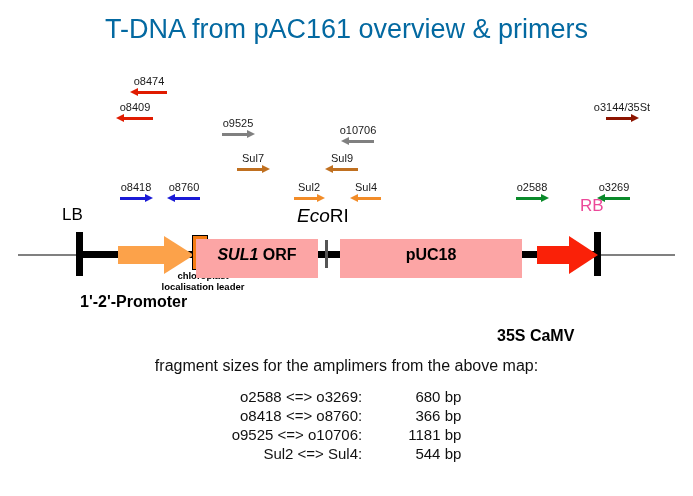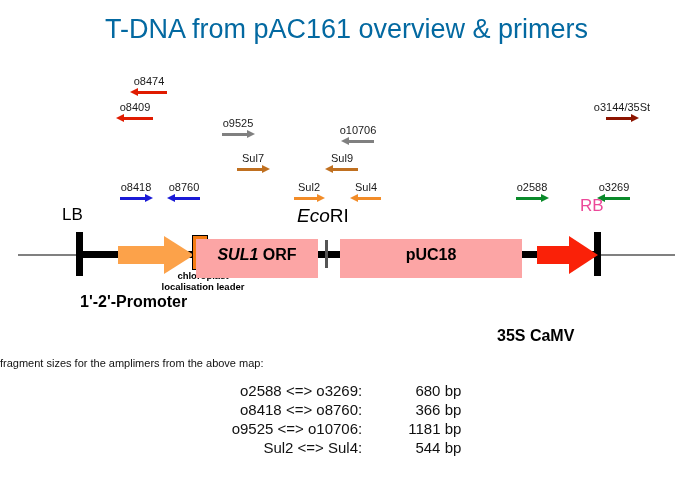--- a/index.html
+++ b/index.html
@@ -252,21 +252,22 @@
   }
 
   
   #fragments {
     position: absolute;
     left: 0;
     top: 357px;
     width: 693px;
   }
   #fragments-caption {
-    font-size: 11px;
+    text-align: center;
+    font-size: 16px;
     color: #111111;
     margin-bottom: 2px;
   }
   #fragments-table {
     margin: 12px auto;
     border-collapse: collapse;
   }
   #fragments-table td {
     font-size: 15px;
     color: #111111;

